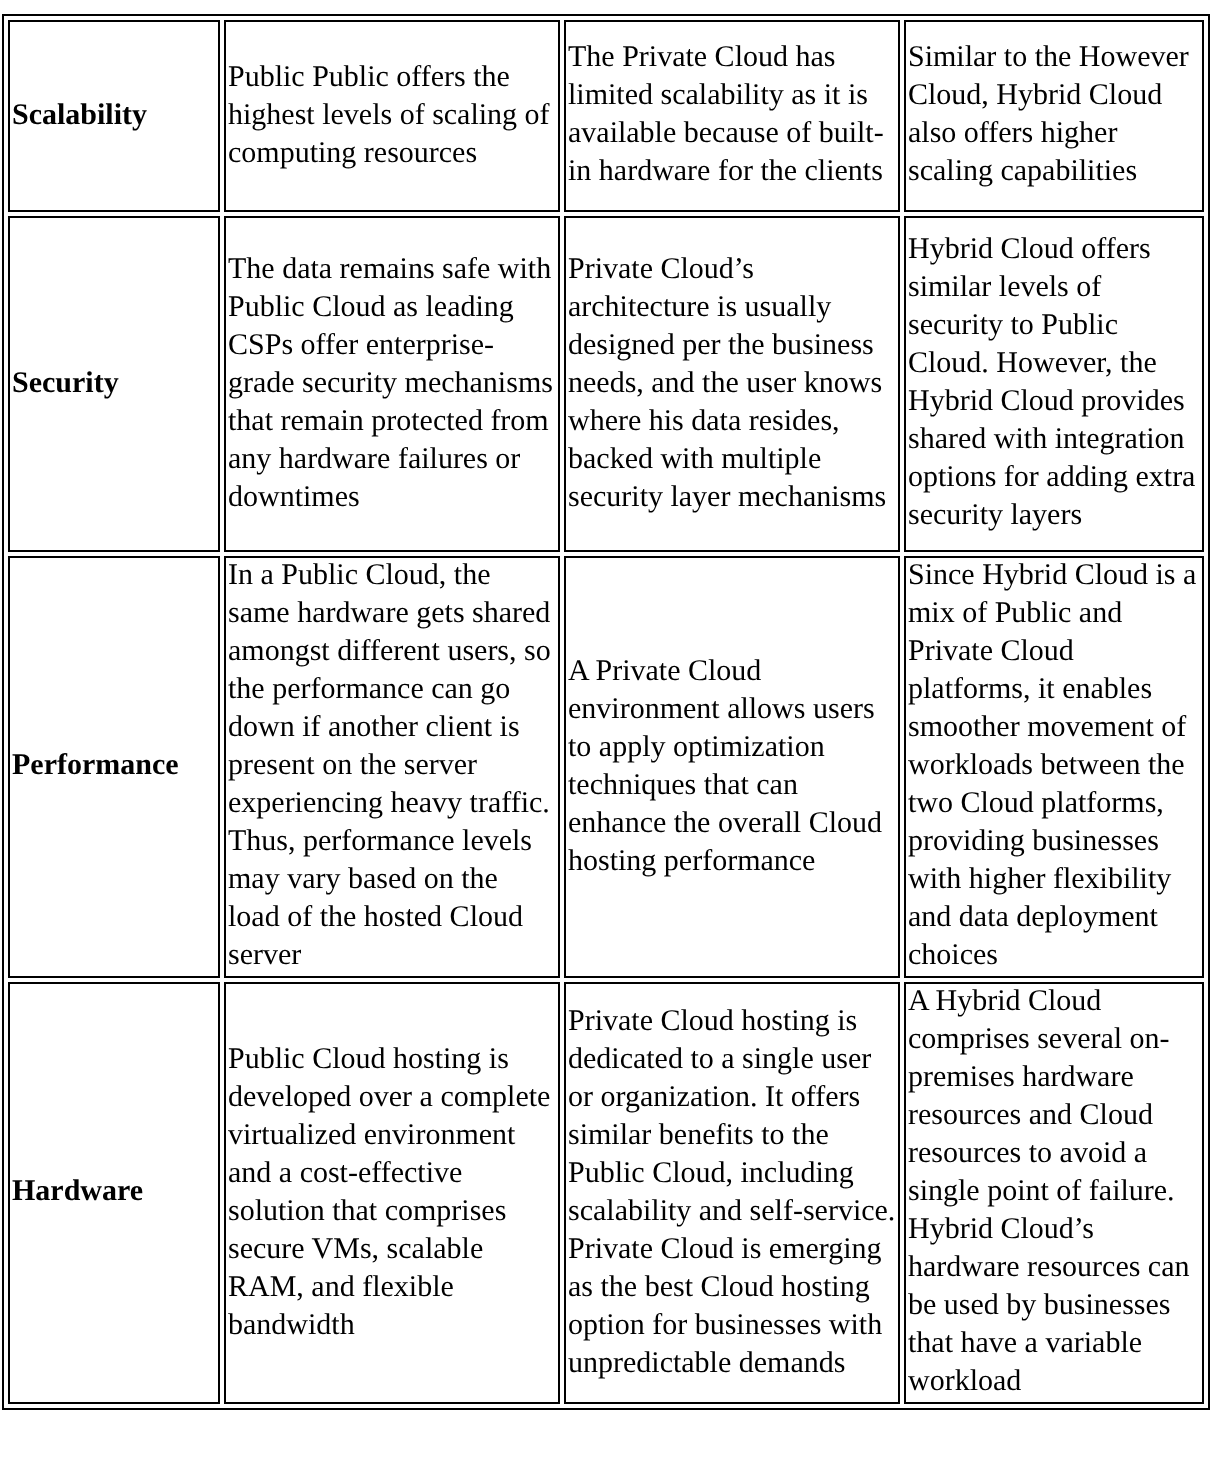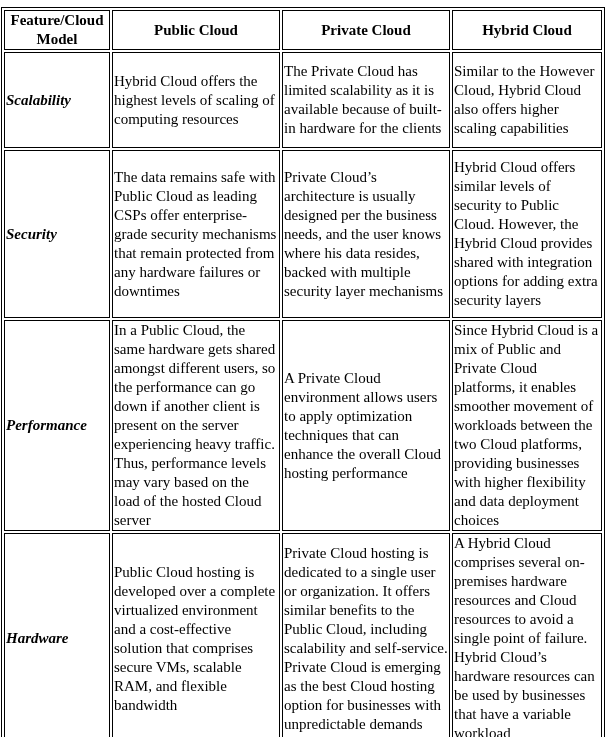--- a/index.html
+++ b/index.html
@@ -17,21 +17,21 @@
       table-layout: fixed;
     }
     table.cmp td, table.cmp th {
       border: 1px solid #000;
       padding: 0 1px;
       vertical-align: middle;
       text-align: left;
       font-weight: normal;
     }
     table.cmp th { font-weight: bold; text-align: center; font-size: 15px; }
-    table.cmp td.rowhead { font-weight: bold; font-style: italic; }
+    table.cmp td.rowhead { font-weight: bold; }
     col.c1 { width: 106px; }
     col.c2 { width: 168px; }
     col.c3 { width: 168px; }
     col.c4 { width: 150px; }
     tr.hdr th { height: 38px; }
     tr.r1 td { height: 94px; }
     tr.r2 td { height: 166px; }
     tr.r3 td { height: 206px; }
     tr.r4 td { height: 204px; }
   </style>
@@ -39,29 +39,23 @@
 <body>
 
 <table class="cmp">
   <colgroup>
     <col class="c1">
       <col class="c2">
       <col class="c3">
       <col class="c4">
   </colgroup>
   <tbody>
-      <tr class="hdr">
-    <th>Feature/Cloud Model</th>
-    <th>Public Cloud</th>
-    <th>Private Cloud</th>
-    <th>Hybrid Cloud</th>
-  </tr>
   <tr class="r1">
     <td class="rowhead">Scalability</td>
-    <td>Hybrid Cloud offers the highest levels of scaling of computing resources</td>
+    <td>Public Public offers the highest levels of scaling of computing resources</td>
     <td>The Private Cloud has limited scalability as it is available because of built-in hardware for the clients</td>
     <td>Similar to the However Cloud, Hybrid Cloud also offers higher scaling capabilities</td>
   </tr>
   <tr class="r2">
     <td class="rowhead">Security</td>
     <td>The data remains safe with Public Cloud as leading CSPs offer enterprise-grade security mechanisms that remain protected from any hardware failures or downtimes</td>
     <td>Private Cloud’s architecture is usually designed per the business needs, and the user knows where his data resides, backed with multiple security layer mechanisms</td>
     <td>Hybrid Cloud offers similar levels of security to Public Cloud. However, the Hybrid Cloud provides shared with integration options for adding extra security layers</td>
   </tr>
   <tr class="r3">

